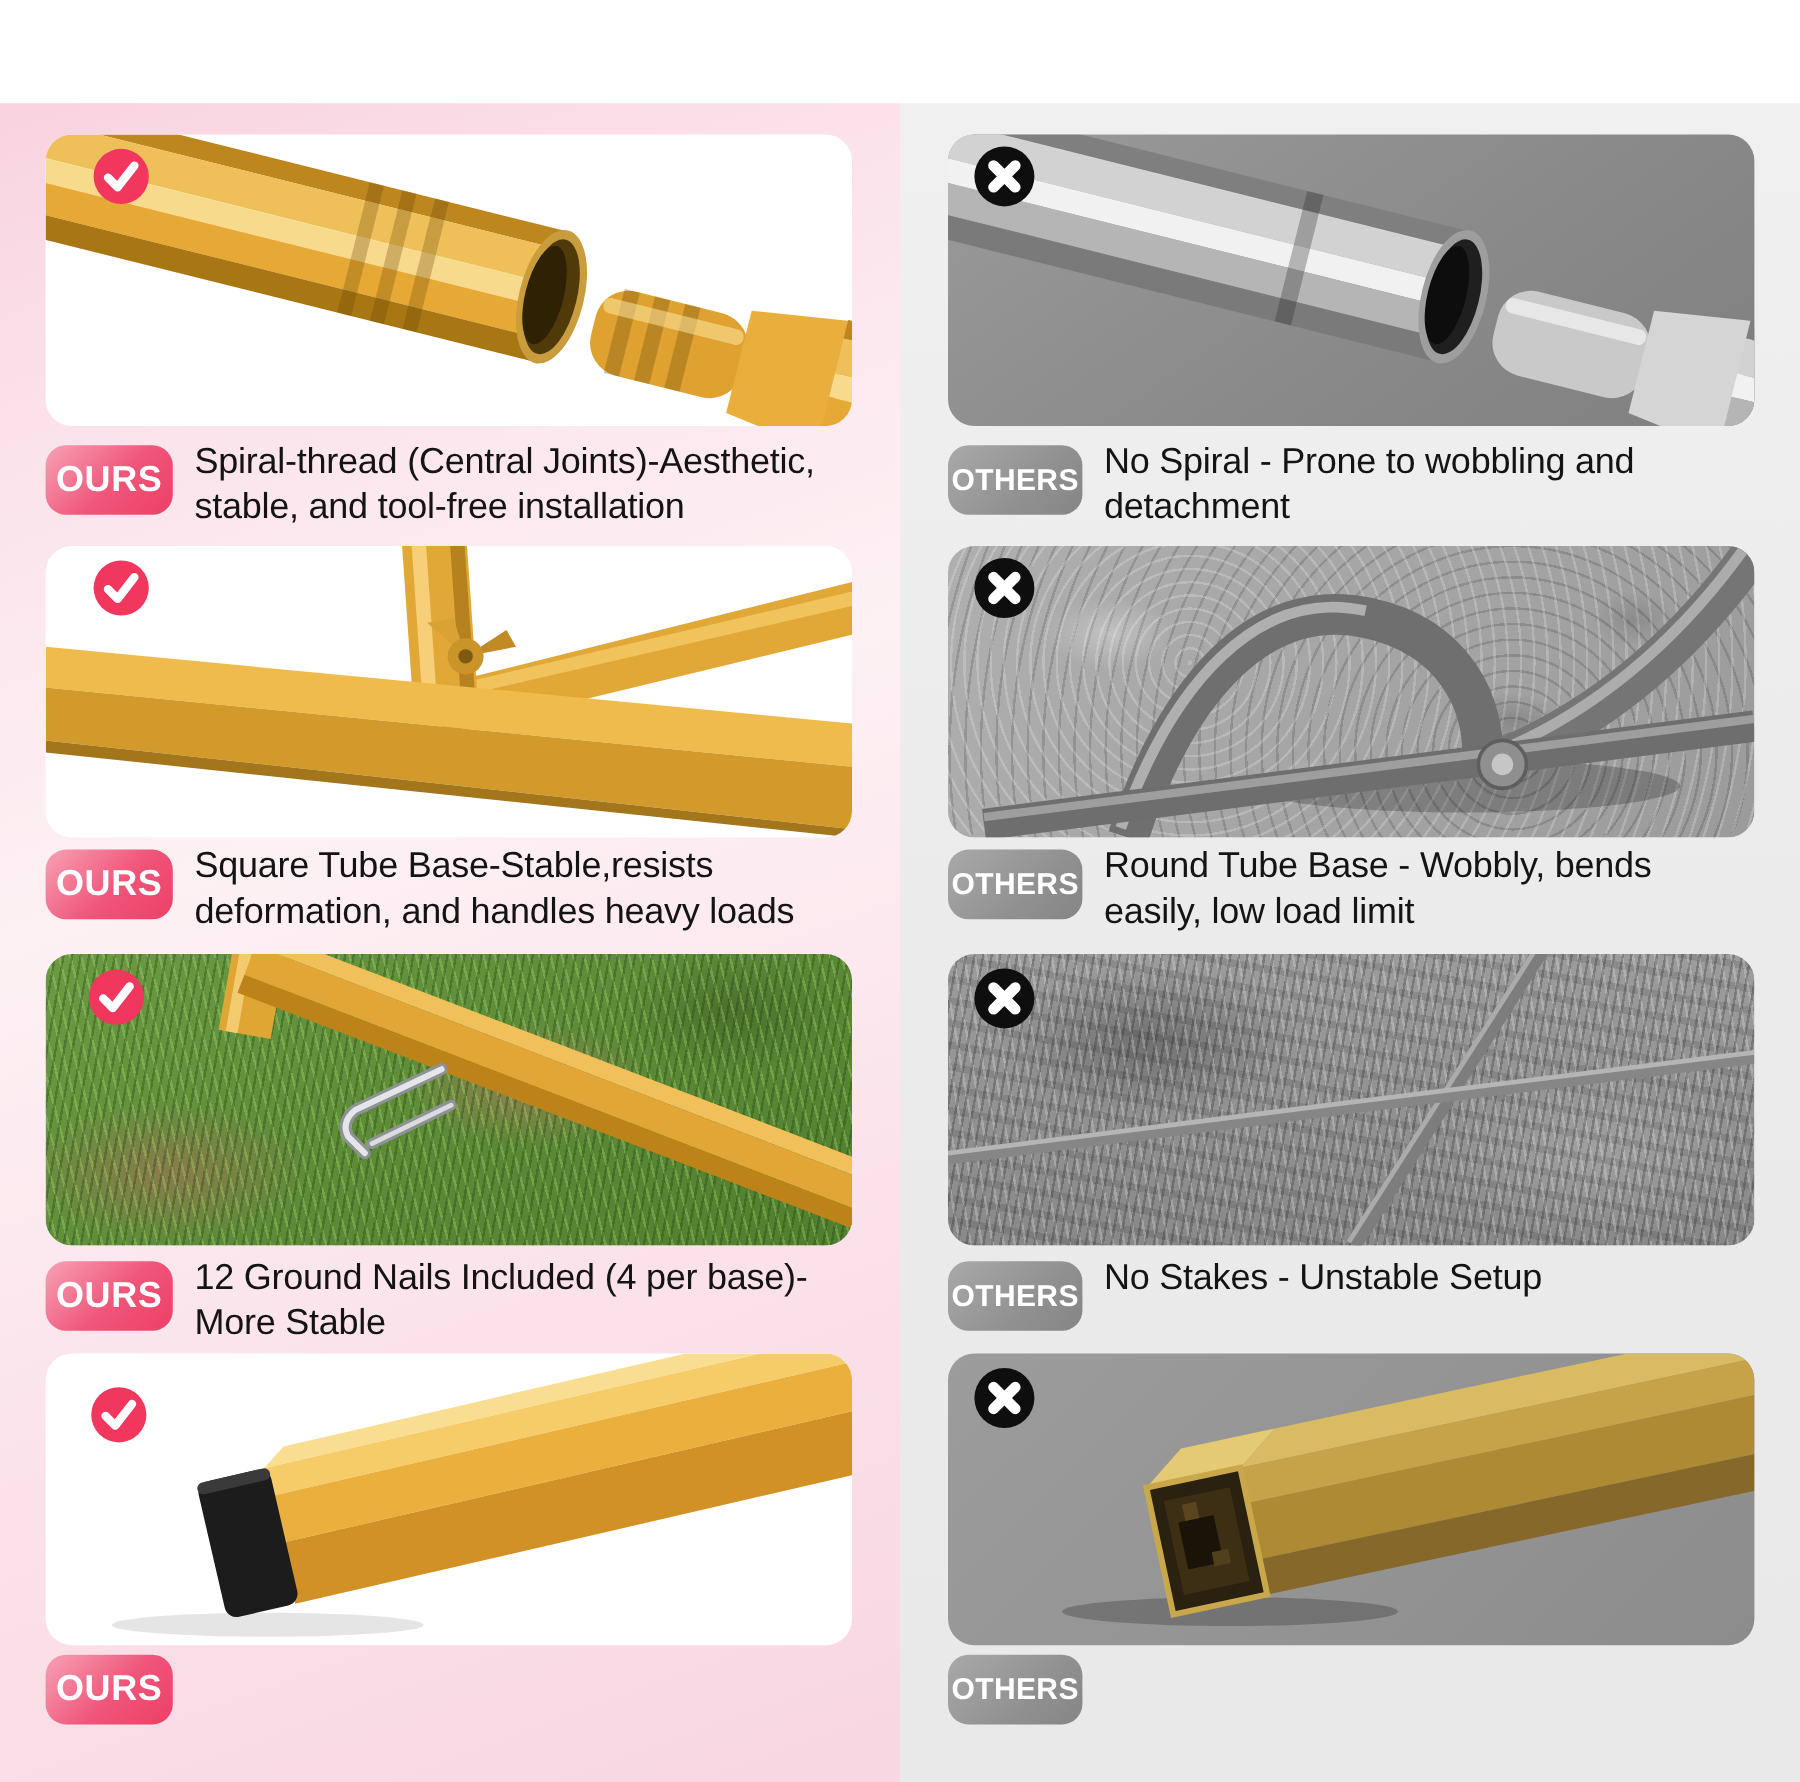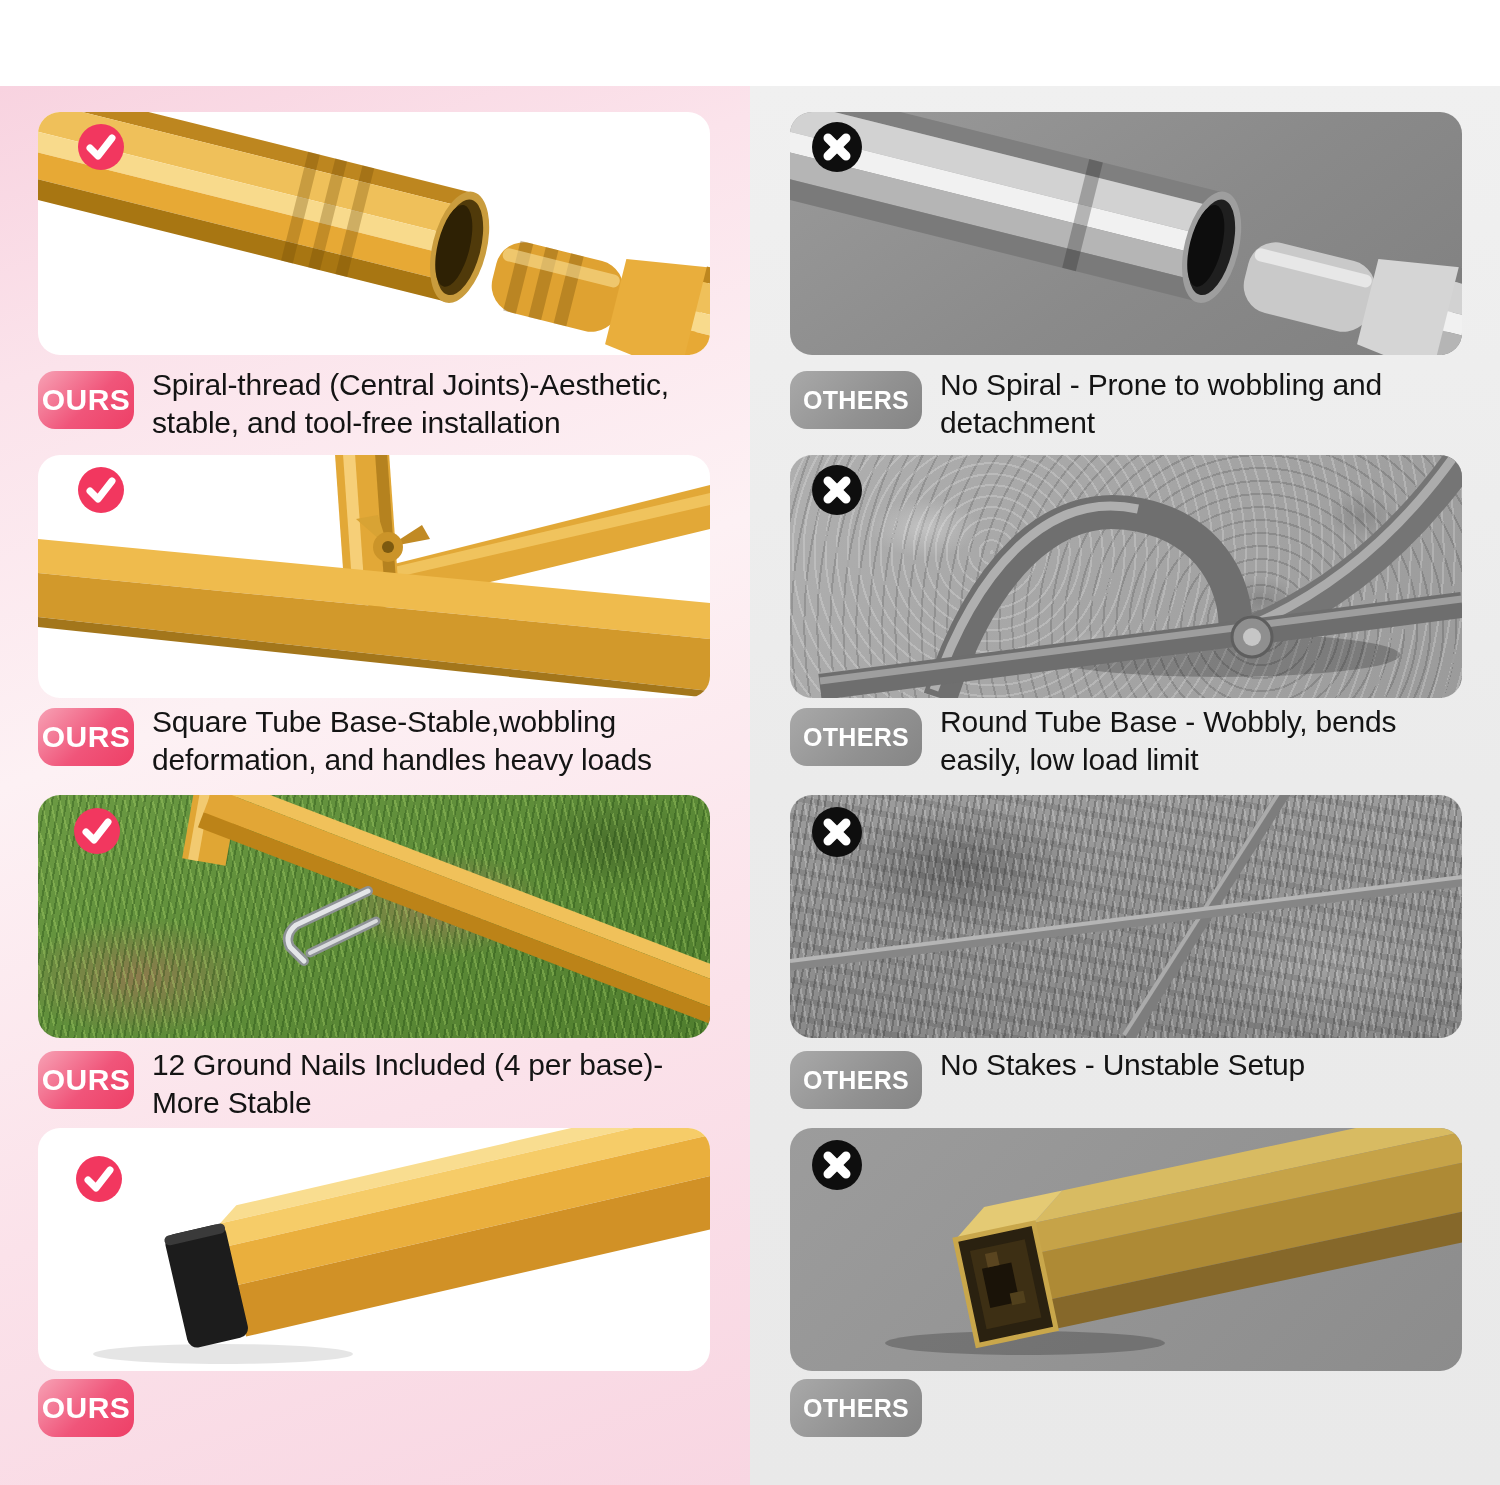--- a/index.html
+++ b/index.html
@@ -45,23 +45,23 @@
       radial-gradient(200px 100px at 80% 70%, rgba(255,255,255,.16), transparent 70%),
       linear-gradient(#9C9C9C,#898989);}
   
   .mark{position:absolute;border-radius:50%;display:flex;align-items:center;justify-content:center;}
   .check{width:46px;height:46px;background:#F2375F;}
   .cross{width:50px;height:50px;background:#0E0E0E;}
   
   .cap-row{position:absolute;width:676px;display:flex;align-items:flex-start;gap:18px;}
   .badge{flex:0 0 auto;height:58px;border-radius:17px;display:flex;align-items:center;justify-content:center;
          color:#fff;font-weight:bold;margin-top:5px;}
-  .badge-ours{width:96px;font-size:30px;letter-spacing:.5px;
+  .badge-ours{width:106px;font-size:30px;letter-spacing:.5px;
          background:linear-gradient(135deg,#F7A2B5 0%,#F0557A 55%,#EE3F66 100%);}
-  .badge-others{width:132px;font-size:25px;letter-spacing:.3px;
+  .badge-others{width:112px;font-size:25px;letter-spacing:.3px;
          background:linear-gradient(135deg,#A9A9A9 0%,#919191 60%,#858585 100%);}
   .caption{font-size:30px;line-height:1.25;color:#141414;max-width:540px;letter-spacing:-0.2px;}
 </style>
 </head>
 <body>
 
 <div class="page">
   <div class="bg-left"></div>
   <div class="bg-right"></div>
 
@@ -183,21 +183,21 @@
     <div class="mark cross" style="left:22px;top:10px;">
       <svg width="50" height="50" viewBox="0 0 50 50">
           <line x1="16" y1="16" x2="34" y2="34" stroke="#ffffff" stroke-width="9" stroke-linecap="round"></line>
           <line x1="34" y1="16" x2="16" y2="34" stroke="#ffffff" stroke-width="9" stroke-linecap="round"></line>
         </svg>
     </div>
   </div>
 
   <div class="cap-row" style="left:38px;top:703px;">
     <div class="badge badge-ours">OURS</div>
-    <div class="caption">Square Tube Base-Stable,wobbling deformation, and handles heavy loads</div>
+    <div class="caption">Square Tube Base-Stable,resists deformation, and handles heavy loads</div>
   </div>
   <div class="cap-row" style="left:790px;top:703px;">
     <div class="badge badge-others">OTHERS</div>
     <div class="caption">Round Tube Base -  Wobbly, bends easily, low load limit</div>
   </div>
 
   <div class="photo c-left r3 bg-grass">
     <svg width="672" height="243" viewBox="0 0 672 243">
       <g transform="translate(165,-55) rotate(10)">
         <rect x="0" y="0" width="44" height="120" fill="#E0A634"></rect>

